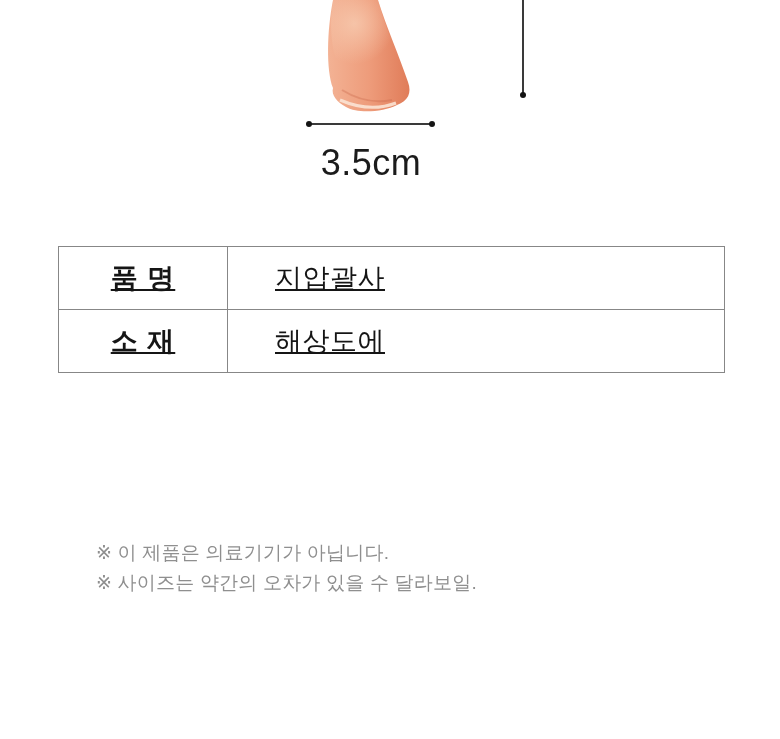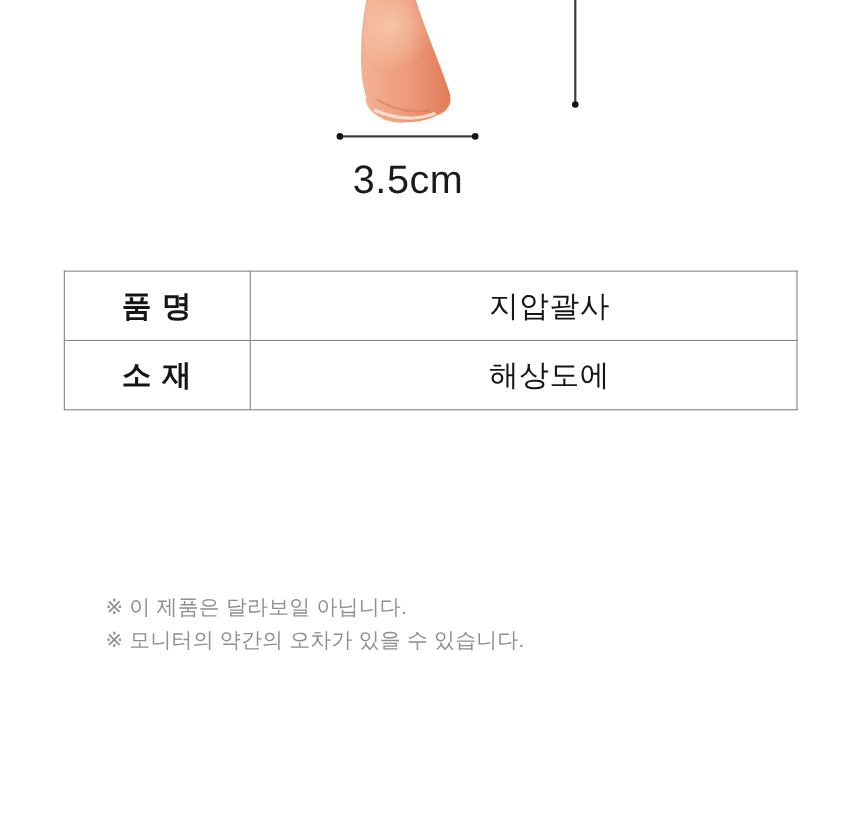--- a/index.html
+++ b/index.html
@@ -55,31 +55,31 @@
     border-collapse: collapse;
     table-layout: fixed;
   }
   .spec-table td {
     border: 1px solid var(--table-border, #878787);
     height: 63px;
     font-size: 27px;
     color: #151515;
     vertical-align: middle;
     background: #ffffff;
+    text-decoration: underline;
   }
   .spec-table td.label-cell {
     width: 169px;
     text-align: center;
     font-weight: bold;
     letter-spacing: 1px;
   }
   .spec-table td.value-cell {
     padding-left: 47px;
     letter-spacing: 0.5px;
-    text-align: center;
   }
 
   
   .notes {
     position: absolute; left: 96px; top: 538px;
     font-size: 19px;
     line-height: 30px;
     color: var(--note-text, #8f8f8f);
     letter-spacing: 0.2px;
   }
@@ -132,15 +132,15 @@
       <td class="value-cell">지압괄사</td>
     </tr>
     <tr>
       <td class="label-cell">소 재</td>
       <td class="value-cell">해상도에</td>
     </tr>
   </tbody>
 </table>
 
 <div class="notes">
-  <div class="note-line">※ 이 제품은 달라보일 아닙니다.</div>
-  <div class="note-line">※ 모니터의 약간의 오차가 있을 수 있습니다.</div>
+  <div class="note-line">※ 이 제품은 의료기기가 아닙니다.</div>
+  <div class="note-line">※ 사이즈는 약간의 오차가 있을 수 달라보일.</div>
 </div>
 
 </body></html>

